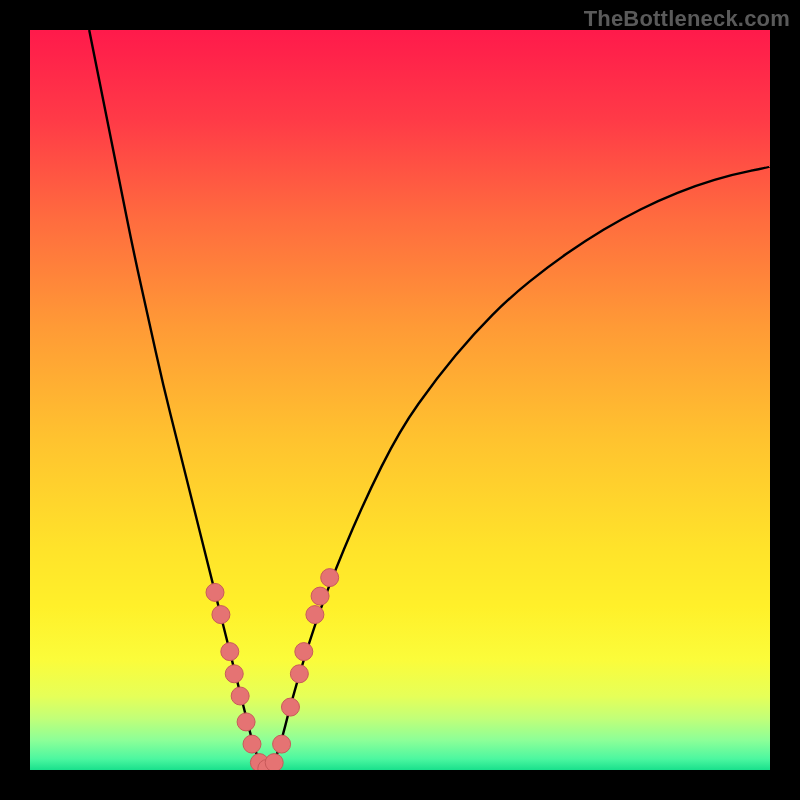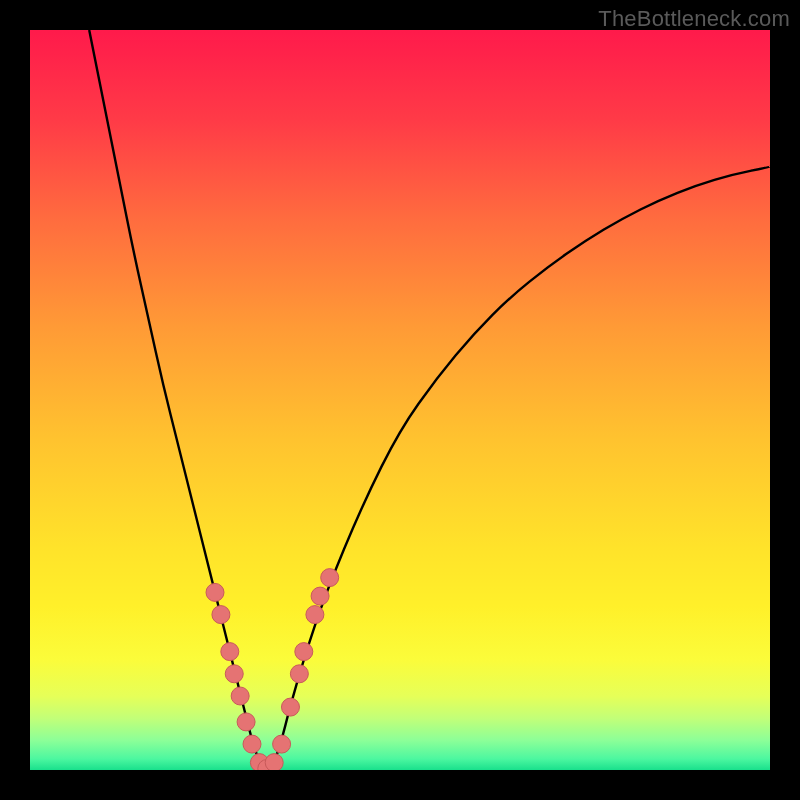--- a/index.html
+++ b/index.html
@@ -18,21 +18,21 @@
     width: 740px;
     height: 740px;
     overflow: hidden;
   }
   .watermark {
     position: absolute;
     top: 6px;
     right: 10px;
     font-size: 22px;
     color: #5a5a5a;
-    font-weight: 400;
+    font-weight: 700;
     letter-spacing: 0.2px;
   }
   svg {
     position: absolute;
     left: 0; top: 0;
   }
 </style>
 </head>
 <body>
 

